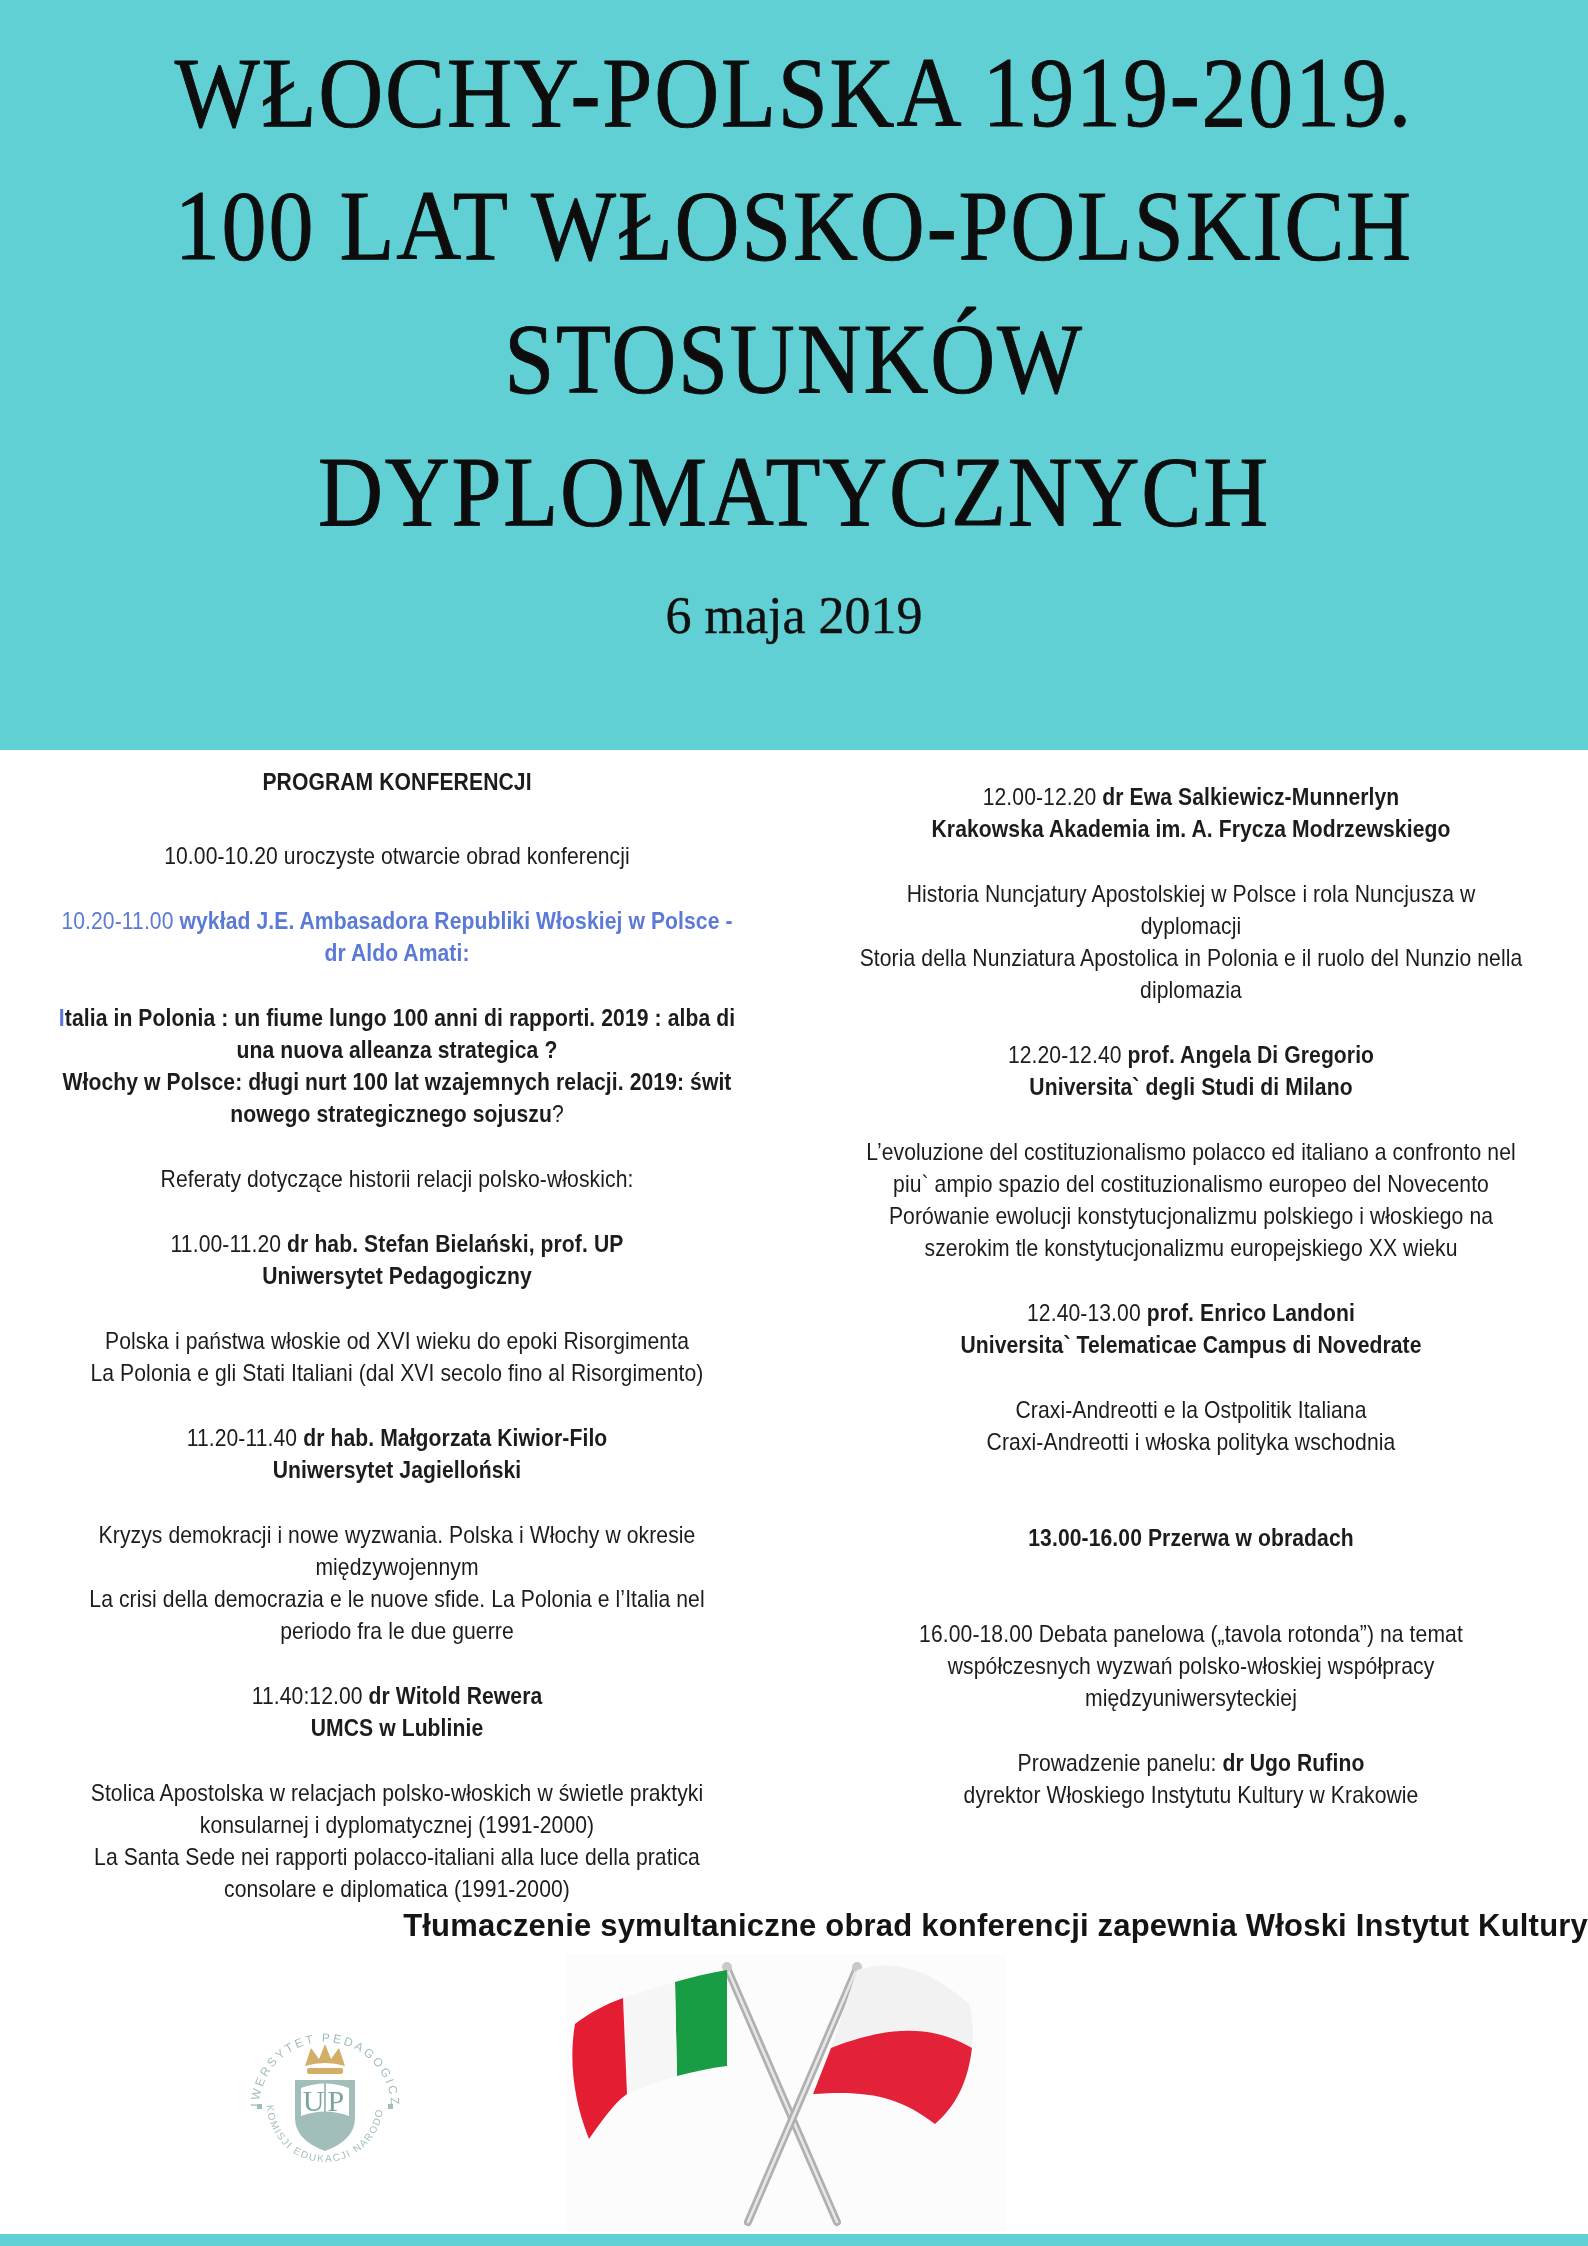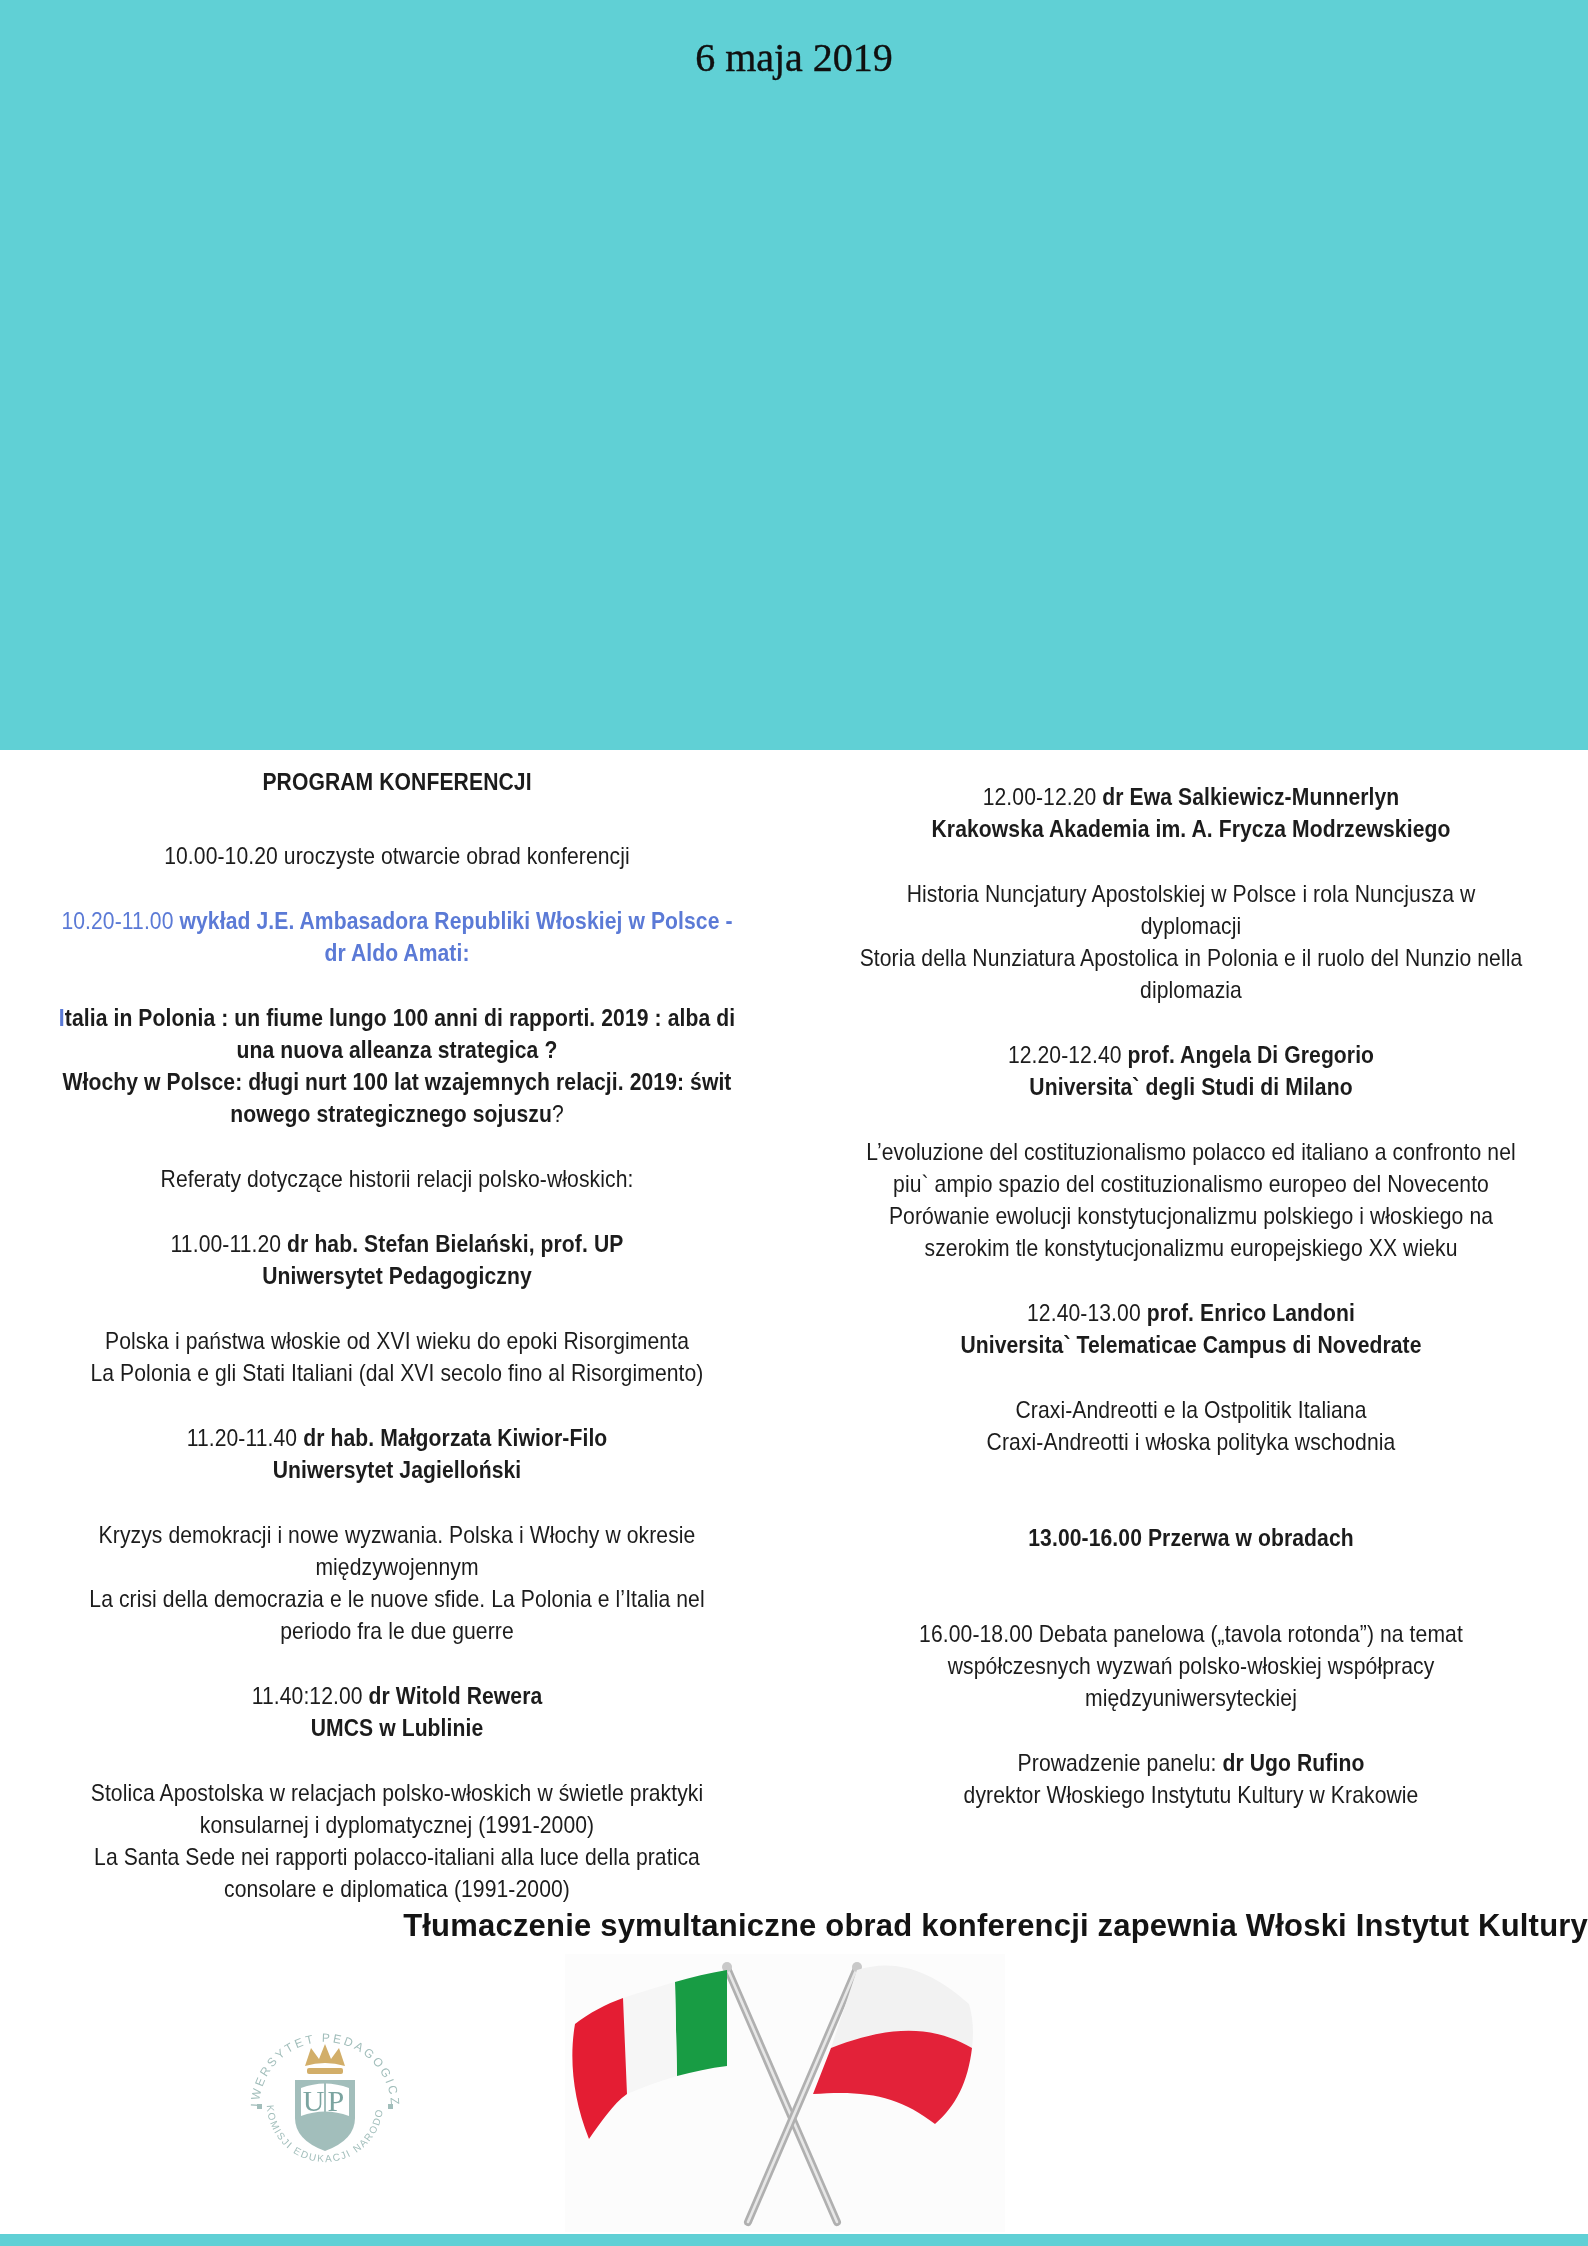--- a/index.html
+++ b/index.html
@@ -5,21 +5,21 @@
   html,body{margin:0;padding:0;background:#ffffff;}
   .poster{position:relative;width:1588px;height:2246px;background:#ffffff;overflow:hidden;
           font-family:"Liberation Sans", sans-serif;color:var(--text,#1c1c1c);}
   
   .banner{position:absolute;top:0;left:0;width:1588px;height:750px;background:var(--teal,#60d0d5);
           text-align:center;}
   .title{padding-top:26px;font-family:"Liberation Serif", serif;font-weight:400;
          color:#0d0d0d;-webkit-text-stroke:0.9px #0d0d0d;}
   .title .tline{font-size:100px;line-height:133px;white-space:nowrap;}
   .title .tline span{display:inline-block;transform:scaleX(0.9);transform-origin:50% 50%;letter-spacing:2px;}
-  .subtitle{font-family:"Liberation Serif", serif;color:#101010;font-size:40px;line-height:60px;
+  .subtitle{font-family:"Liberation Serif", serif;color:#101010;font-size:52px;line-height:60px;
             -webkit-text-stroke:0.4px #101010;}
   .subtitle.date{margin-top:28px;}
   
   .program{position:absolute;top:750px;left:0;width:1588px;display:flex;}
   .col{width:794px;box-sizing:border-box;padding:16px 6px 0 6px;}
   .colinner{transform:scaleX(0.88);transform-origin:50% 0;}
   .col.right .colinner{padding-top:15px;}
   .block{margin-top:33px;}
   .block:first-child{margin-top:0;}
   .block.gap-lg{margin-top:42px;}
@@ -40,20 +40,26 @@
   .inst .t2{top:143px;font-size:15.5px;letter-spacing:0.4px;}
   .inst .t3{top:160px;font-size:11px;letter-spacing:0.2px;}
   .bottom-bar{position:absolute;left:0;bottom:0;width:1588px;height:12px;background:var(--teal,#60d0d5);}
 </style>
 </head>
 <body>
 
 <div class="poster">
 
   <header class="banner">
+    <div class="title" id="title">
+        <div class="tline"><span>WŁOCHY-POLSKA 1919-2019.</span></div>
+        <div class="tline"><span>100 LAT WŁOSKO-POLSKICH</span></div>
+        <div class="tline"><span>STOSUNKÓW</span></div>
+        <div class="tline"><span>DYPLOMATYCZNYCH</span></div>
+      </div>
     <div class="subtitle date">6 maja 2019</div>
   </header>
 
   <main class="program">
     <div class="col left">
       <div class="colinner" id="col-left">
           <div class="block">
             <div class="line">
               <span class="b">PROGRAM KONFERENCJI</span>
             </div>

